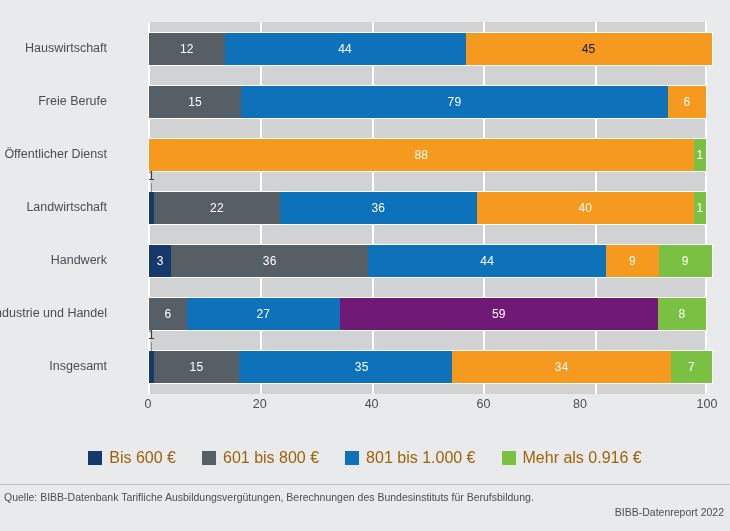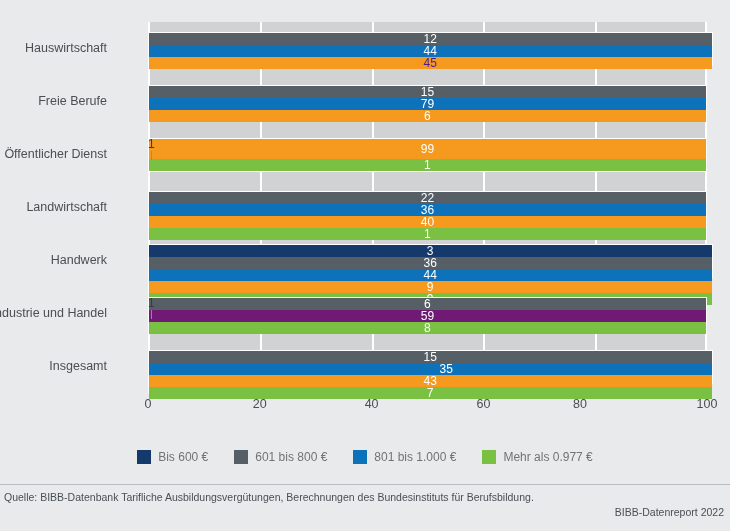--- a/index.html
+++ b/index.html
@@ -49,41 +49,41 @@
     position: absolute;
     left: 0; top: 0;
     width: 100%;
     height: 100%;
   }
   .row {
     position: absolute;
     left: 0;
     width: 100%;
     display: flex;
-    flex-direction: column;
+    flex-direction: row;
     align-items: stretch;
     box-sizing: border-box;
     border: 1px solid #ffffff;
   }
   .seg {
     position: relative;
     display: flex;
     align-items: center;
     justify-content: center;
     overflow: visible;
     box-sizing: border-box;
   }
   .seg-label {
     font-size: 12px;
     line-height: 1;
     white-space: nowrap;
     letter-spacing: 0.2px;
   }
   .seg-label.light { color: #ffffff; }
-  .seg-label.dark  { color: #4c1d95; }
+  .seg-label.dark  { color: #0f172a; }
 
   
   .callout {
     position: absolute;
     width: 28px;
     text-align: left;
   }
   .callout .callout-text {
     font-size: 12px;
     color: #3c3c3c;
@@ -163,22 +163,22 @@
     align-items: center;
     margin: 0 13px;
   }
   .legend-swatch {
     width: 14px;
     height: 14px;
     margin-right: 7px;
     flex: 0 0 auto;
   }
   .legend-text {
-    font-size: 12px;
-    color: #737373;
+    font-size: 16px;
+    color: #a16207;
     white-space: nowrap;
     line-height: 1;
   }
 
   
   .footer-rule {
     position: absolute;
     left: 0;
     top: 484px;
     width: 730px;
@@ -250,21 +250,21 @@
           </div>
           <div class="seg" style="flex: 79 0 auto; background: rgb(13, 114, 186);">
             <span class="seg-label light">79</span>
           </div>
           <div class="seg" style="flex: 6 0 auto; background: rgb(245, 154, 30);">
             <span class="seg-label light">6</span>
           </div>
         </div>
         <div class="row" style="top: 115.857px; height: 34px;">
           <div class="seg" style="flex: 99 0 auto; background: rgb(245, 154, 30);">
-            <span class="seg-label light">99</span>
+            <span class="seg-label light">88</span>
           </div>
           <div class="seg" style="flex: 1 0 auto; background: rgb(122, 193, 67);">
             <span class="seg-label light">1</span>
           </div>
         </div>
         <div class="row" style="top: 169px; height: 34px;">
           <div class="seg" style="flex: 1 0 auto; background: rgb(21, 57, 107);">
             <div class="callout" style="left: -1px; bottom: 32px;">
               <span class="callout-text">1</span>
               <span class="callout-leader"></span>
@@ -297,20 +297,23 @@
             <span class="seg-label light">9</span>
           </div>
           <div class="seg" style="flex: 9 0 auto; background: rgb(122, 193, 67);">
             <span class="seg-label light">9</span>
           </div>
         </div>
         <div class="row" style="top: 275.286px; height: 34px;">
           <div class="seg" style="flex: 6 0 auto; background: rgb(86, 95, 102);">
             <span class="seg-label light">6</span>
           </div>
+          <div class="seg" style="flex: 27 0 auto; background: rgb(13, 114, 186);">
+            <span class="seg-label light">27</span>
+          </div>
           <div class="seg" style="flex: 59 0 auto; background: #701a75;">
             <span class="seg-label light">59</span>
           </div>
           <div class="seg" style="flex: 8 0 auto; background: rgb(122, 193, 67);">
             <span class="seg-label light">8</span>
           </div>
         </div>
         <div class="row" style="top: 328.429px; height: 34px; width: 101%;">
           <div class="seg" style="flex: 1 0 auto; background: rgb(21, 57, 107);">
             <div class="callout" style="left: -1px; bottom: 32px;">
@@ -318,21 +321,21 @@
               <span class="callout-leader"></span>
             </div>
           </div>
           <div class="seg" style="flex: 15 0 auto; background: rgb(86, 95, 102);">
             <span class="seg-label light">15</span>
           </div>
           <div class="seg" style="flex: 35 0 auto; background: rgb(13, 114, 186); padding-left: 32px;">
             <span class="seg-label light">35</span>
           </div>
           <div class="seg" style="flex: 43 0 auto; background: rgb(245, 154, 30);">
-            <span class="seg-label light">43</span>
+            <span class="seg-label light">34</span>
           </div>
           <div class="seg" style="flex: 7 0 auto; background: rgb(122, 193, 67);">
             <span class="seg-label light">7</span>
           </div>
         </div>
       </div>
   </div>
 
   <div class="xaxis">
       <div class="xtick" style="left: 0px;">0</div>
@@ -351,21 +354,21 @@
       <div class="legend-item">
         <span class="legend-swatch" style="background: rgb(86, 95, 102);"></span>
         <span class="legend-text">601 bis 800 €</span>
       </div>
       <div class="legend-item">
         <span class="legend-swatch" style="background: rgb(13, 114, 186);"></span>
         <span class="legend-text">801 bis 1.000 €</span>
       </div>
       <div class="legend-item">
         <span class="legend-swatch" style="background: rgb(122, 193, 67);"></span>
-        <span class="legend-text">Mehr als 0.977 €</span>
+        <span class="legend-text">Mehr als 0.916 €</span>
       </div>
     </div>
 
   <div class="footer-rule"></div>
   <div class="source">
     <span>Quelle: BIBB-Datenbank Tarifliche Ausbildungsvergütungen, Berechnungen des Bundesinstituts für Berufsbildung.</span>
   </div>
   <div class="report-tag">BIBB-Datenreport 2022</div>
 
 </div>

